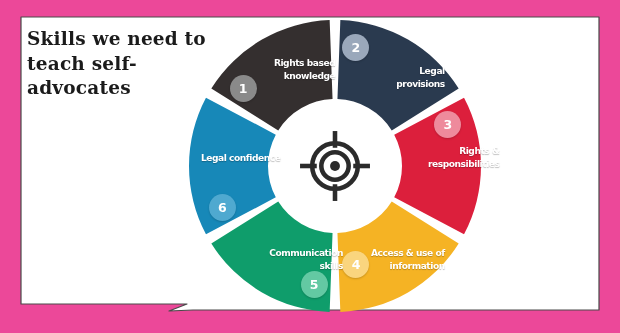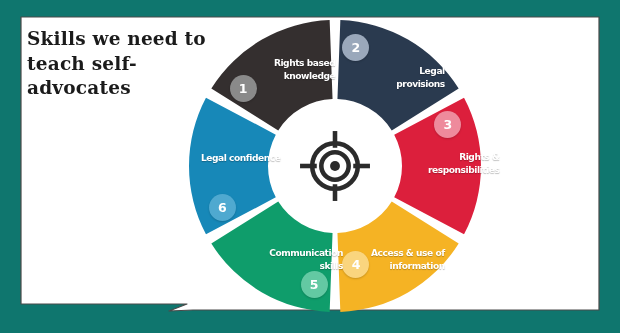--- a/index.html
+++ b/index.html
@@ -11,21 +11,21 @@
     height: 333px;
     overflow: hidden;
     background: #d7ede3;
     font-family: "Liberation Sans", sans-serif;
   }
 
   #stage {
     position: relative;
     width: 620px;
     height: 333px;
-    background: #0f766e;
+    background: #ec4899;
   }
 
   
   #bubble-wrap {
     position: absolute;
     left: 18px;
     top: 14px;
     width: 584px;
     height: 300px;
   }
@@ -128,21 +128,21 @@
         </g>
     </svg>
 
     <div id="overlay">
         <div class="seg-label" style="left: 39.25px; top: 40.1702px; width: 110px;">Rights based
 knowledge</div>
         <div class="badge" style="left: 43.5747px; top: 58.3655px; background: rgb(138, 138, 138);">1</div>
         <div class="seg-label" style="left: 148.75px; top: 48px; width: 110px;">Legal
 provisions</div>
         <div class="badge" style="left: 156.338px; top: 17.3231px; background: rgb(154, 168, 187);">2</div>
-        <div class="seg-label" style="left: 203.5px; top: 134px; width: 110px;">Rights &amp;
+        <div class="seg-label" style="left: 203.5px; top: 128px; width: 110px;">Rights &amp;
 responsibilities</div>
         <div class="badge" style="left: 248.263px; top: 94.4576px; background: rgb(238, 138, 156);">3</div>
         <div class="seg-label" style="left: 148.75px; top: 229.83px; width: 110px;">Access &amp; use of
 information</div>
         <div class="badge" style="left: 156.499px; top: 234.293px; background: rgb(250, 213, 126);">4</div>
         <div class="seg-label" style="left: 47px; top: 229.83px; width: 110px;">Communication
 skills</div>
         <div class="badge" style="left: 114.662px; top: 253.677px; background: rgb(99, 201, 163);">5</div>
         <div class="seg-label" style="left: -15.5px; top: 135px; width: 110px;">Legal confidence</div>
         <div class="badge" style="left: 22.7369px; top: 176.542px; background: rgb(79, 169, 208);">6</div>

